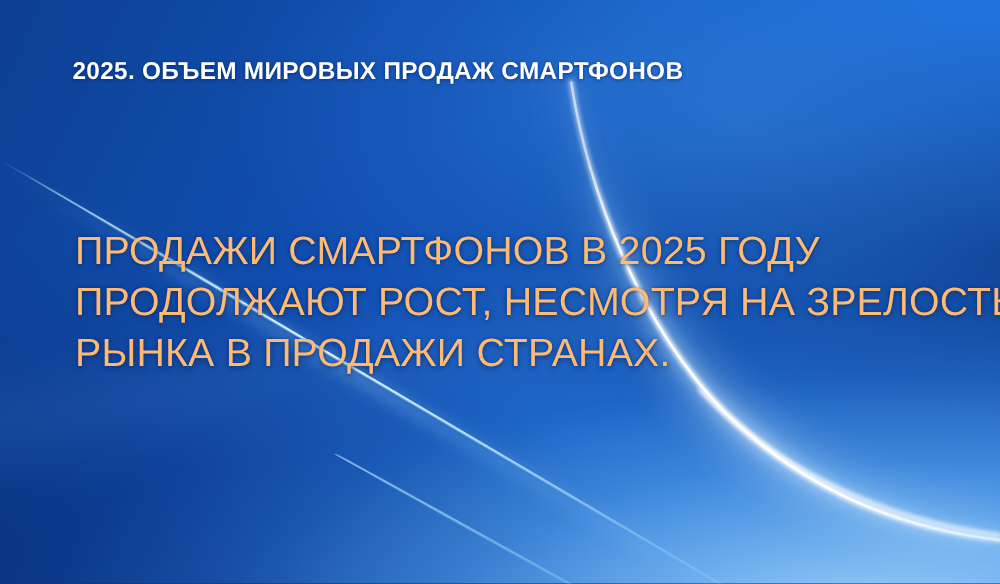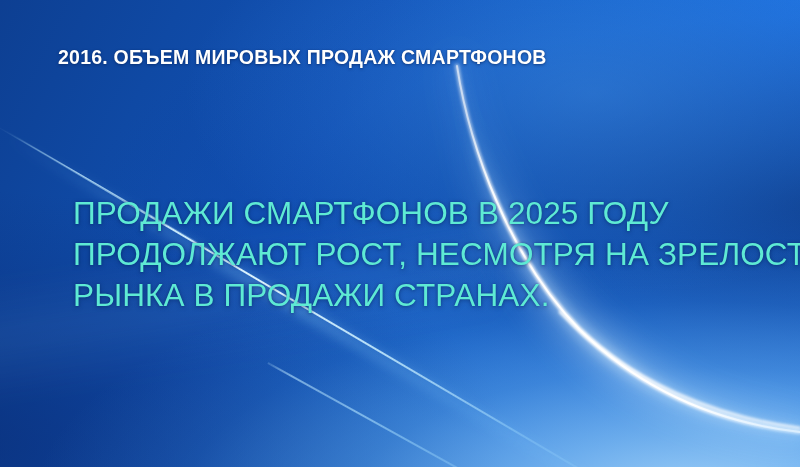--- a/index.html
+++ b/index.html
@@ -207,27 +207,27 @@
     white-space: nowrap;
     text-shadow:
       0 1px 3px rgba(4,30,82,0.55),
       0 0 1px rgba(4,30,82,0.40);
   }
 
   .body-text {
     position: absolute;
     left: 57px;
     top: 177px;
-    margin: 16px;
+    margin: 3px;
     width: 690px;
     font-size: 31.5px;
     font-weight: 400;
     line-height: 41px;
     letter-spacing: 0.004em;
-    color: #5eead4;
+    color: #fdba74;
     text-shadow:
       0 1px 4px rgba(6,34,88,0.50),
       0 0 2px rgba(6,34,88,0.35);
   }
   .body-text .ln { display: block; white-space: nowrap; }
 
   
   .bg-vignette {
     background:
       radial-gradient(120% 110% at 50% 50%,
@@ -289,21 +289,21 @@
     </svg>
   </div>
 
   <div class="streak streak-main-glow"></div>
   <div class="streak streak-main"></div>
   <div class="streak streak-upper"></div>
   <div class="streak streak-lower"></div>
 
   <div class="bg-layer bg-vignette"></div>
 
-  <h1 class="heading">2016. ОБЪЕМ МИРОВЫХ ПРОДАЖ СМАРТФОНОВ</h1>
+  <h1 class="heading">2025. ОБЪЕМ МИРОВЫХ ПРОДАЖ СМАРТФОНОВ</h1>
 
   <p class="body-text">
     <span class="ln">ПРОДАЖИ СМАРТФОНОВ В 2025 ГОДУ</span>
     <span class="ln">ПРОДОЛЖАЮТ РОСТ, НЕСМОТРЯ НА ЗРЕЛОСТЬ</span>
     <span class="ln">РЫНКА В ПРОДАЖИ СТРАНАХ.</span>
   </p>
 
 </div>
 
 </body></html>

